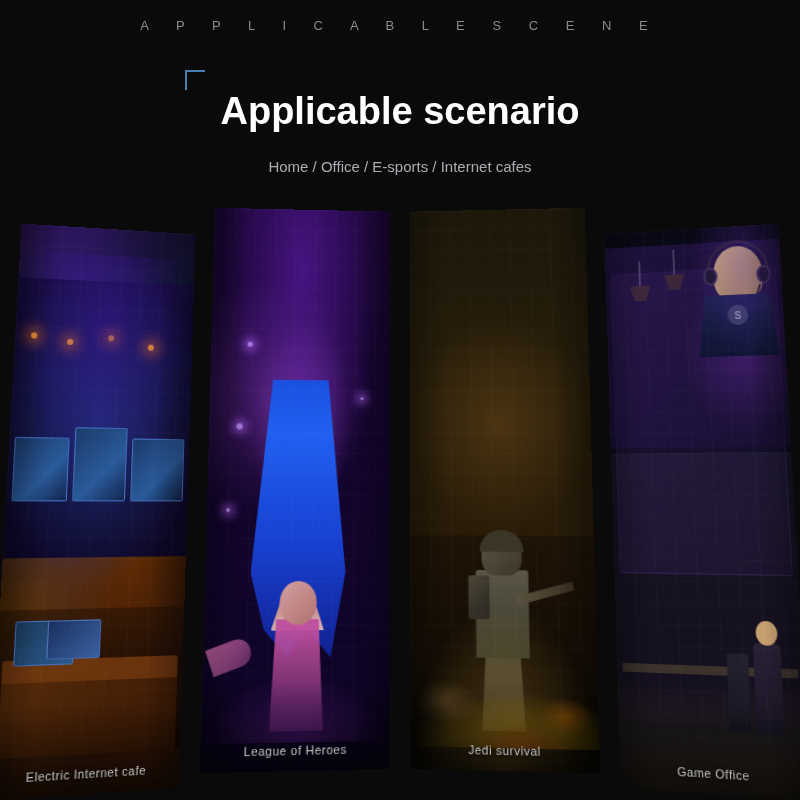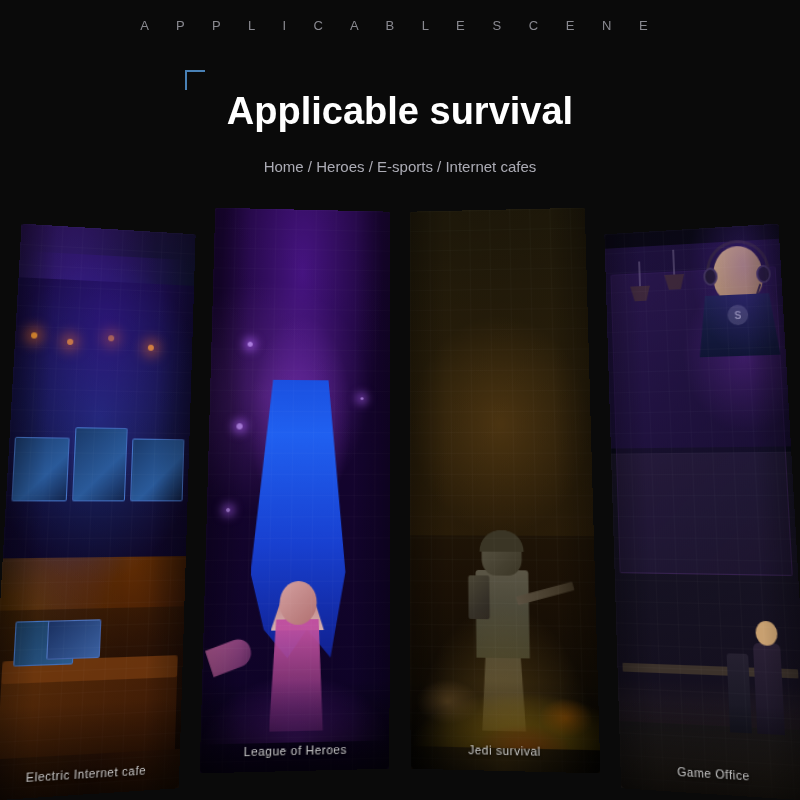--- a/index.html
+++ b/index.html
@@ -507,23 +507,23 @@
     }
   </style>
 </head>
 <body>
 
 <div class="applicable-scene-header">A P P L I C A B L E   S C E N E</div>
 
 <div class="bracket-tl"></div>
 <div class="bracket-br"></div>
 
-<div class="main-title">Applicable survival</div>
-
-<div class="subtitle">Home / Heroes / E-sports / Internet cafes</div>
+<div class="main-title">Applicable scenario</div>
+
+<div class="subtitle">Home / Office / E-sports / Internet cafes</div>
 
 <div class="cards-wrapper">
   <div class="cards-inner">
 
     <div class="card card-1">
       <div class="card-bg">
         <div class="scene-art cafe-scene">
           <div class="bg-monitors"></div>
           <div class="blue-light"></div>
           <div class="warm-lights">

